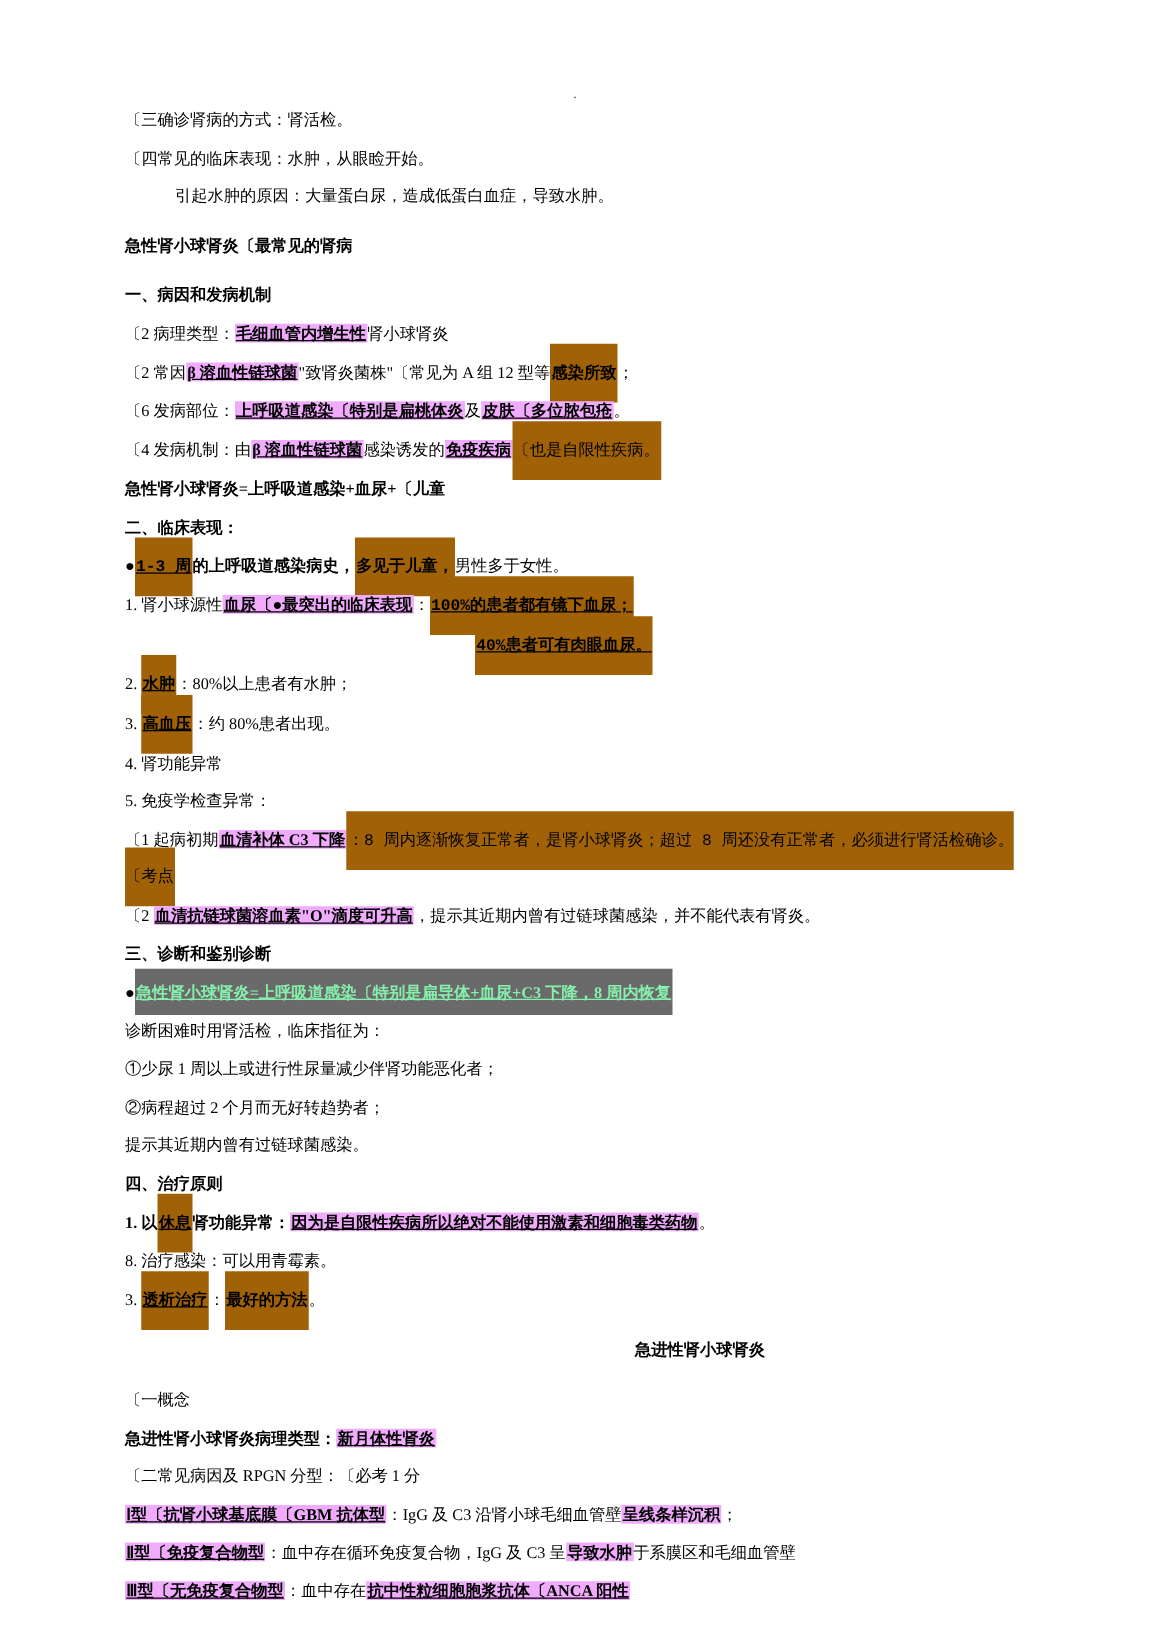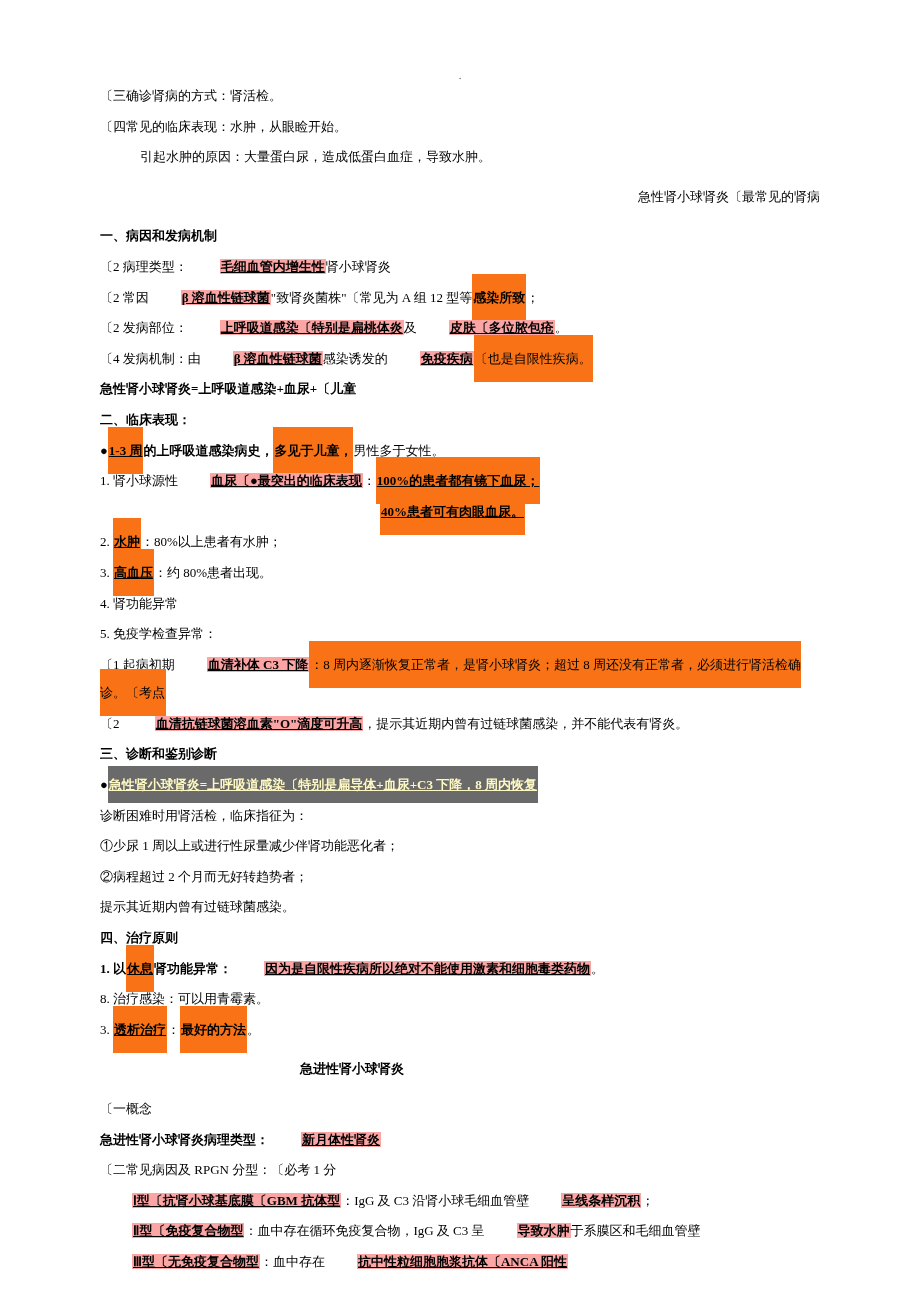--- a/index.html
+++ b/index.html
@@ -20,34 +20,35 @@
     color: #555;
   }
   .line {
     margin: 0;
     padding: 1px 0;
   }
   .indent2 {
     padding-left: 40px;
   }
   .title-center {
-    text-align: right;
-    font-weight: normal;
+    text-align: left;
+    font-weight: bold;
     margin: 10px 0;
   }
   .title-center-offset {
+    text-align: center;
     font-weight: bold;
     margin: 10px 0;
     padding-left: 200px;
   }
   .bold { font-weight: bold; }
   .u { text-decoration: underline; }
-  mark.hl { background-color: #fca5a5; color: #000; padding: 0 1px; margin-left: 32px; }
-  mark.hl-lt { background-color: #f97316; color: #000; padding: 16px 1px; }
-  mark.hl-dk { background-color: #6a6a6a; color: #fef9c3; padding: 11px 1px; }
+  mark.hl { background-color: #f0abfc; color: #000; padding: 0 1px; }
+  mark.hl-lt { background-color: #a16207; color: #000; padding: 16px 1px; font-family: Liberation Mono, monospace; }
+  mark.hl-dk { background-color: #6a6a6a; color: #86efac; padding: 11px 1px; }
   .sp { display: inline-block; width: 280px; }
 </style>
 </head>
 <body>
 
 <div class="center-dot">.</div>
 
 <p class="line">〔三确诊肾病的方式：肾活检。</p>
 <p class="line">〔四常见的临床表现：水肿，从眼睑开始。</p>
 <p class="line indent2">引起水肿的原因：大量蛋白尿，造成低蛋白血症，导致水肿。</p>
@@ -55,21 +56,21 @@
 <p class="title-center">急性肾小球肾炎〔最常见的肾病</p>
 
 <p class="line bold">一、病因和发病机制</p>
 <p class="line">
   <span>〔2 病理类型：</span><mark class="hl u bold">毛细血管内增生性</mark><span>肾小球肾炎</span>
 </p>
 <p class="line">
   <span>〔2 常因</span><mark class="hl u bold">β 溶血性链球菌</mark><span>"致肾炎菌株"〔常见为 A 组 12 型等</span><mark class="hl-lt bold">感染所致</mark><span>；</span>
 </p>
 <p class="line">
-  <span>〔2 发病部位：</span><mark class="hl u bold">上呼吸道感染〔特别是扁桃体炎</mark><span>及</span><mark class="hl u bold">皮肤〔多位脓包疮</mark><span>。</span>
+  <span>〔6 发病部位：</span><mark class="hl u bold">上呼吸道感染〔特别是扁桃体炎</mark><span>及</span><mark class="hl u bold">皮肤〔多位脓包疮</mark><span>。</span>
 </p>
 <p class="line">
   <span>〔4 发病机制：由</span><mark class="hl u bold">β 溶血性链球菌</mark><span>感染诱发的</span><mark class="hl u bold">免疫疾病</mark><mark class="hl-lt">〔也是自限性疾病。</mark>
 </p>
 <p class="line bold">急性肾小球肾炎=上呼吸道感染+血尿+〔儿童</p>
 
 <p class="line bold">二、临床表现：</p>
 <p class="line">
   <span class="bold">●</span><mark class="hl-lt u bold">1-3 周</mark><span class="bold">的上呼吸道感染病史，</span><mark class="hl-lt bold">多见于儿童，</mark><span>男性多于女性。</span>
 </p>

